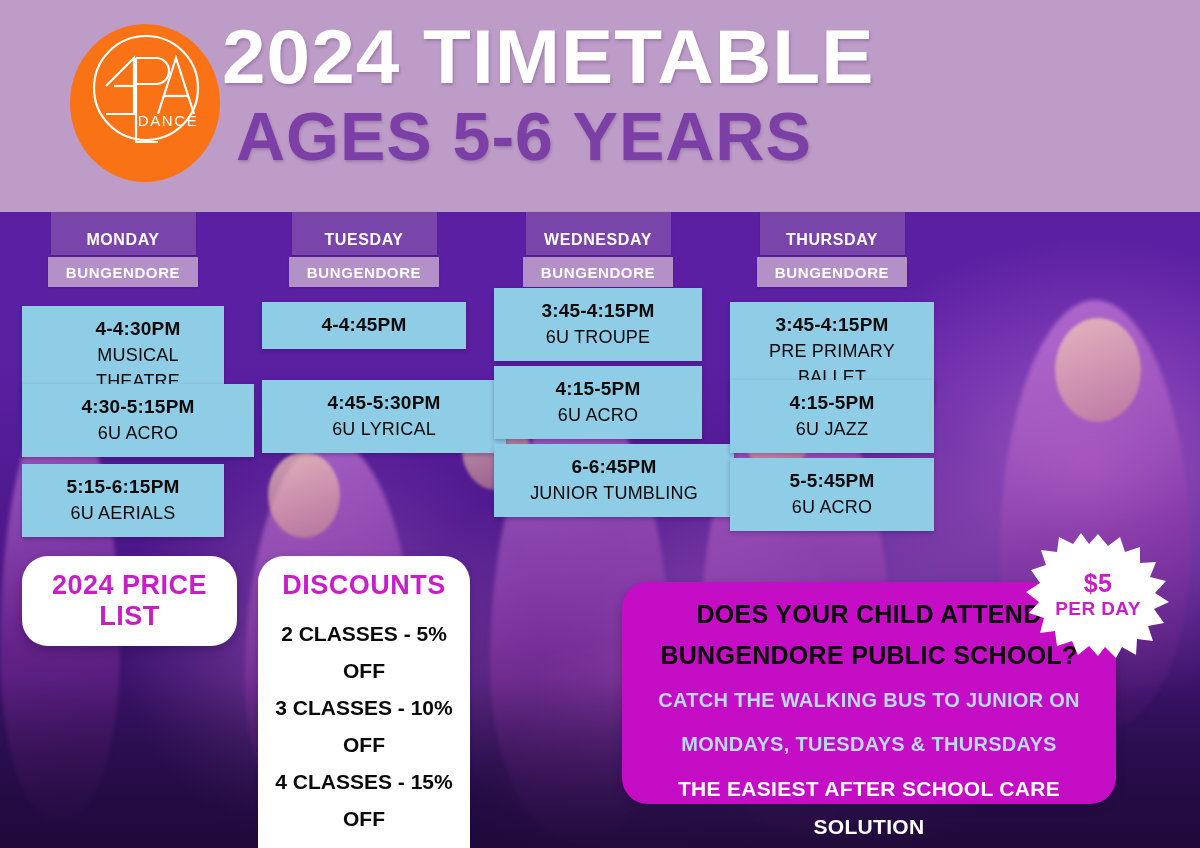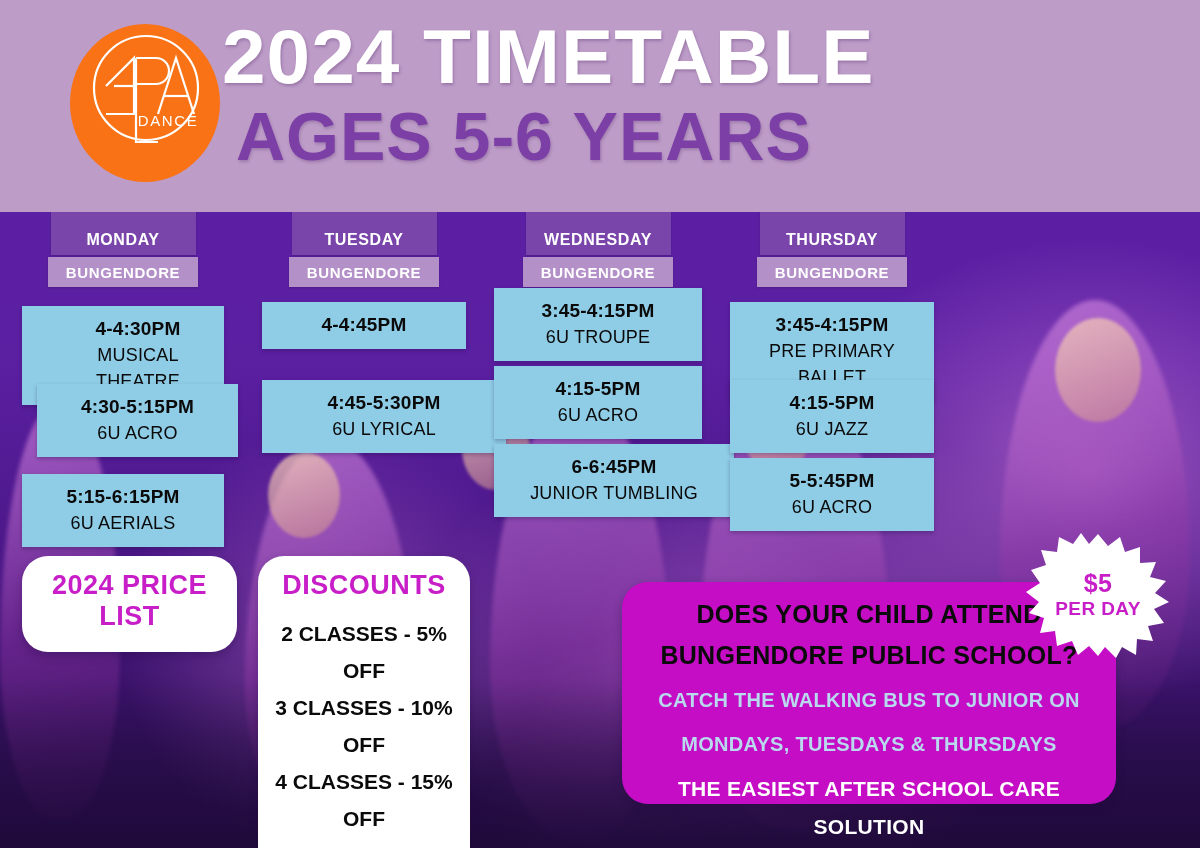--- a/index.html
+++ b/index.html
@@ -110,21 +110,21 @@
   }
   .panel h3 {
     color:#c81ec8; font-weight:700; letter-spacing:.5px;
     font-family:"Liberation Sans Narrow","Liberation Sans", sans-serif;
   }
   .panel li {
     list-style:none; color:#0a0a0a; font-weight:700;
     font-family:"Liberation Sans Narrow","Liberation Sans", sans-serif;
   }
 
-  #price-panel { left:22px; top:556px; width:215px; padding:14px 6px 6px; }
+  #price-panel { left:22px; top:556px; width:215px; padding:14px 6px 0; }
   #price-panel h3 { font-size:27px; margin-bottom:14px; }
   #price-panel li { font-size:22px; line-height:37px; }
 
   #disc-panel { left:258px; top:556px; width:212px; padding:14px 6px 16px; }
   #disc-panel h3 { font-size:27px; margin-bottom:14px; }
   #disc-panel li { font-size:21px; line-height:37px; }
 
   
   .promo {
     position:absolute; left:622px; top:582px; width:494px; height:222px;
@@ -203,25 +203,25 @@
 
     <div class="col" style="left:22px;width:202px;">
       <div class="col-head">
         <div class="chip-day">MONDAY</div>
         <div class="chip-loc">BUNGENDORE</div>
       </div>
       <div class="card" style="left:0;top:94px;width:202px;padding-left:36px;">
         <div class="time">4-4:30PM</div>
         <div class="name">MUSICAL THEATRE</div>
       </div>
-      <div class="card" style="left:15px;top:172px;width:201px;">
+      <div class="card" style="left:0;top:172px;width:232px;">
         <div class="time">4:30-5:15PM</div>
         <div class="name">6U ACRO</div>
       </div>
-      <div class="card" style="left:0;top:262px;width:202px;text-align:center;">
+      <div class="card" style="left:0;top:252px;width:202px;text-align:center;">
         <div class="time">5:15-6:15PM</div>
         <div class="name">6U AERIALS</div>
       </div>
     </div>
 
     <div class="col" style="left:262px;width:204px;">
       <div class="col-head">
         <div class="chip-day">TUESDAY</div>
         <div class="chip-loc">BUNGENDORE</div>
       </div>

